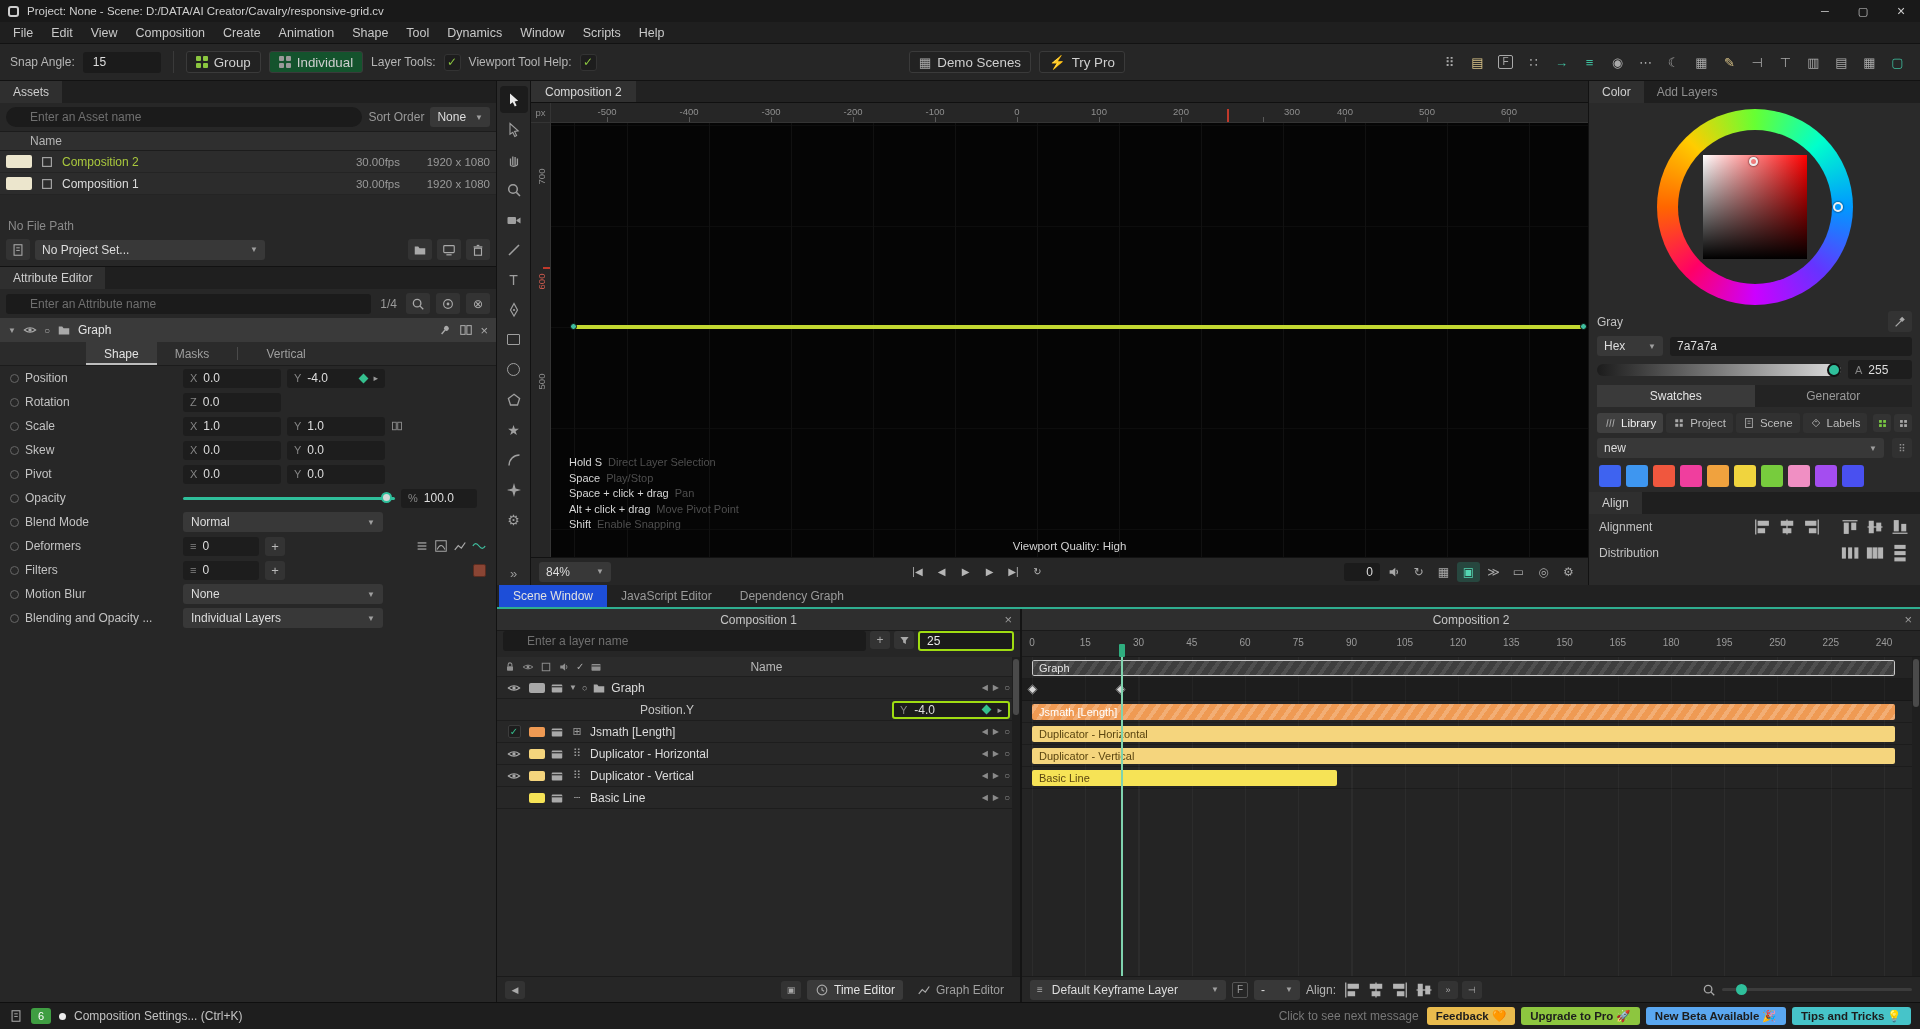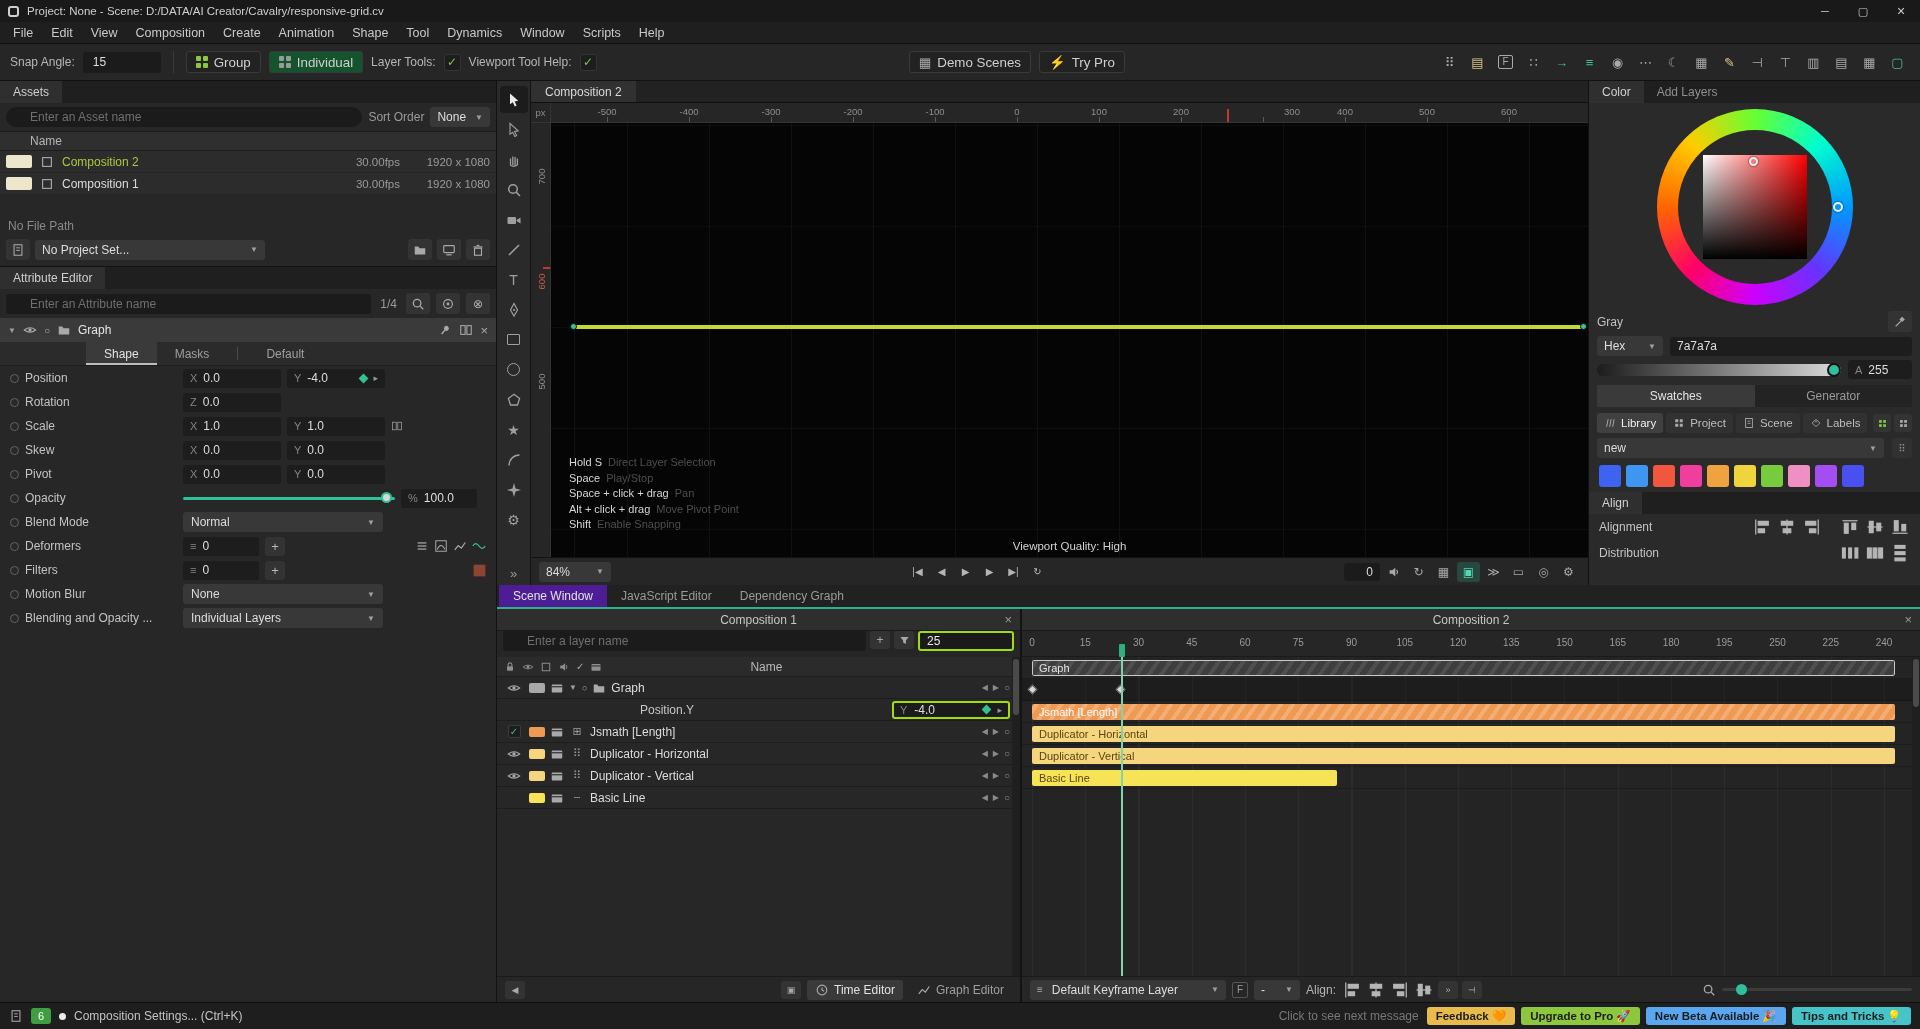--- a/index.html
+++ b/index.html
@@ -169,21 +169,21 @@
 .cp-swatches{display:flex;gap:5px;padding:5px 10px;flex:0 0 auto}
 .swatch{width:22px;height:22px;border-radius:3px}
 .align-row{height:26px;display:flex;align-items:center;padding:0 10px;gap:20px;flex:0 0 auto}
 .align-row .cp-label{flex:1}
 .al-btn{width:20px;height:18px;display:flex;align-items:center;justify-content:center;color:#b5b5b5}
 .al-gap{width:8px}
 
 
 .sw-tabbar{height:24px;background:#212121;display:flex;align-items:stretch;border-bottom:2px solid #2fae90;padding-left:2px;flex:0 0 auto}
 .sw-tab{display:flex;align-items:center;padding:0 14px;color:#9a9a9a}
-.sw-tab.active{background:#4c1d95;color:#e2e2e2}
+.sw-tab.active{background:#1d4ed8;color:#e2e2e2}
 .panels{flex:1;display:flex;min-height:0;background:#1c1c1c}
 .layers-panel{width:525px;flex:0 0 auto;display:flex;flex-direction:column;background:#272727;border-right:2px solid #141414;position:relative}
 .tl-panel{flex:1;display:flex;flex-direction:column;background:#242424;min-width:0;position:relative}
 .subtitle{height:22px;background:#2e2e2e;display:flex;align-items:center;justify-content:center;position:relative;color:#c6c6c6;border-bottom:1px solid #1a1a1a;flex:0 0 auto}
 .subtitle .close{position:absolute;right:8px;color:#9a9a9a;font-size:13px}
 .lp-search{height:26px;display:flex;align-items:flex-start;gap:4px;padding:0 6px;background:#262626;flex:0 0 auto}
 .frame-field{width:96px;height:20px;background:#1b1b1b;border:2px solid #9fdc12;border-radius:3px;display:flex;align-items:center;padding:0 7px;color:#e8e8e8;flex:0 0 auto}
 .lp-header{height:20px;background:#2b2b2b;border-bottom:1px solid #1e1e1e;display:flex;align-items:center;gap:6px;padding:0 7px;color:#9a9a9a;flex:0 0 auto}
 .lp-header .ic{width:12px;height:12px;color:#8f8f8f}
 .namehdr{margin-left:142px;color:#b9b9b9}
@@ -499,21 +499,21 @@
                 <rect x="2" y="3" width="5" height="10" fill="none" stroke="currentColor" stroke-width="1.2"></rect>
                 <rect x="9" y="3" width="5" height="10" fill="none" stroke="currentColor" stroke-width="1.2"></rect>
               </svg>
             </span>
           <span class="gly" style="font-size:13px">×</span>
         </div>
         <div class="attr-tabs" id="attr-tabs">
             <span class="attr-tab active">Shape</span>
             <span class="attr-tab">Masks</span>
             <span class="tab-sep"></span>
-            <span class="attr-tab">Default</span>
+            <span class="attr-tab">Vertical</span>
           </div>
         <div id="attr-props">
             <div class="prop-row">
               <span class="prop-dot"></span>
               <span class="prop-label">Position</span>
               <div class="afield">
                 <span class="fpfx">X</span>
                 <span class="fval">0.0</span>
               </div>
               <div class="afield">

